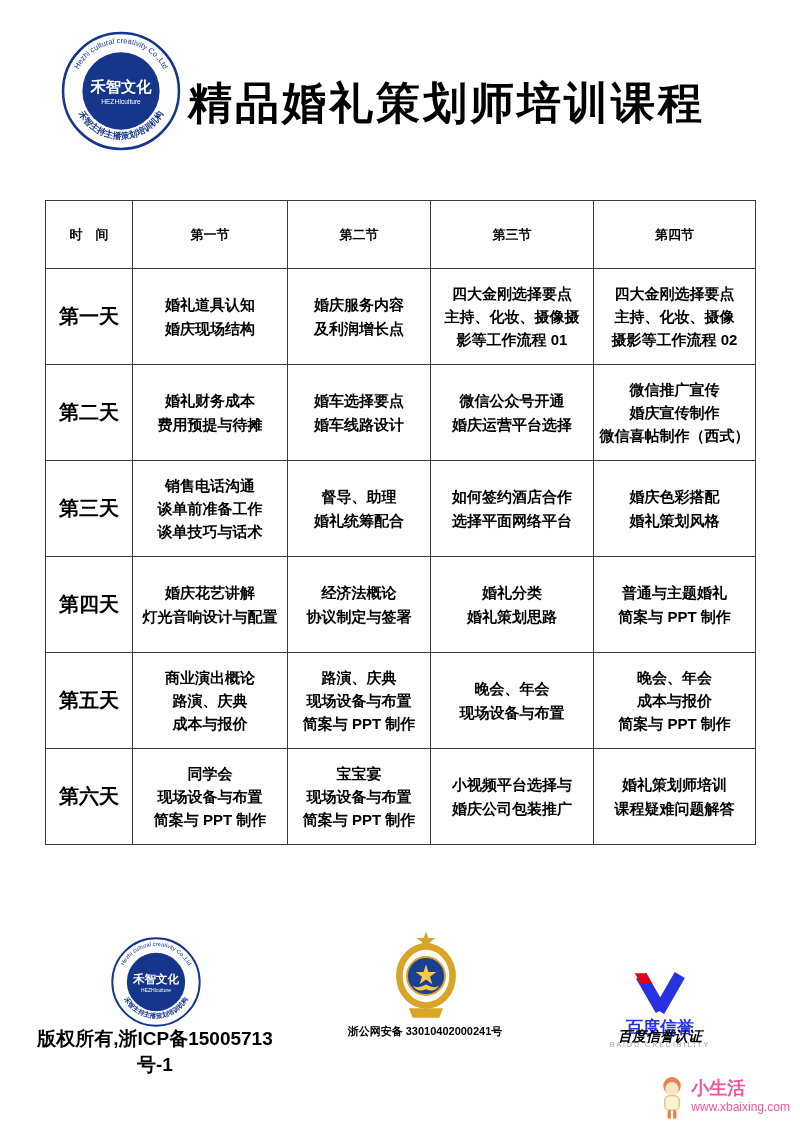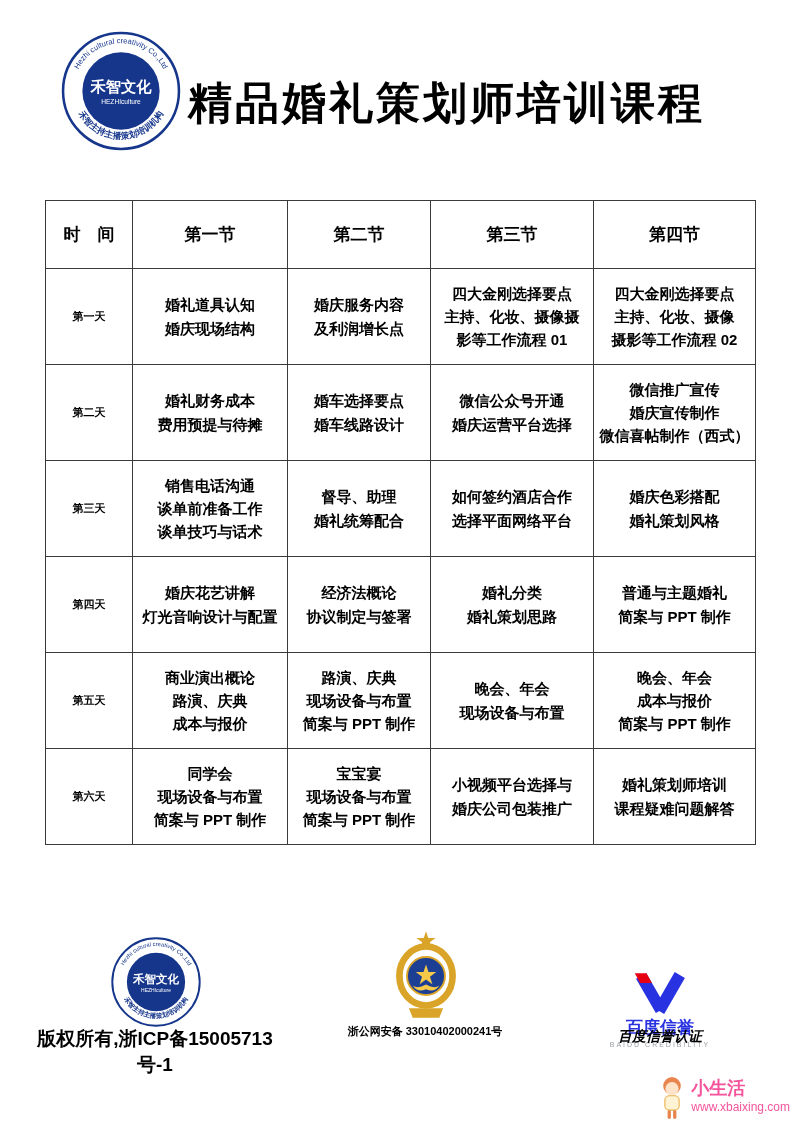--- a/index.html
+++ b/index.html
@@ -9,24 +9,24 @@
   
   .logo-header{position:absolute;left:60px;top:30px;width:122px;height:122px;}
   .page-title{position:absolute;left:188px;top:74px;margin:0;font-size:44px;font-weight:bold;
               letter-spacing:3px;color:#000;white-space:nowrap;}
 
   
   table.schedule{position:absolute;left:45px;top:200px;width:710px;border-collapse:collapse;table-layout:fixed;}
   .schedule th,.schedule td{border:1px solid var(--table-border,#3a3a3a);text-align:center;vertical-align:middle;
               font-weight:bold;white-space:pre-line;padding:2px 3px;color:#000;}
   .schedule thead tr{height:68px;}
-  .schedule thead th{font-size:17px;}
+  .schedule thead th{font-size:13px;}
   .schedule tbody tr{height:96px;}
   .schedule tbody td{font-size:15px;line-height:1.55;}
-  .schedule td.day{font-size:11px;}
+  .schedule td.day{font-size:20px;}
 
   
   .logo-footer{position:absolute;left:110px;top:936px;width:92px;height:92px;}
   .police-badge{position:absolute;left:388px;top:930px;width:76px;height:92px;}
   .baidu-block{position:absolute;left:585px;top:972px;width:150px;text-align:center;}
   .baidu-v{width:54px;height:42px;display:block;margin:0 auto;}
   .baidu-cn{font-size:17px;font-weight:bold;color:var(--baidu-blue,#2932e1);margin-top:2px;}
   .baidu-en{font-size:7px;letter-spacing:2px;color:#9aa0a6;margin-top:2px;}
   .caption{position:absolute;font-weight:bold;color:#000;text-align:center;}
   .caption-copyright{left:35px;top:1026px;width:240px;font-size:19px;}

